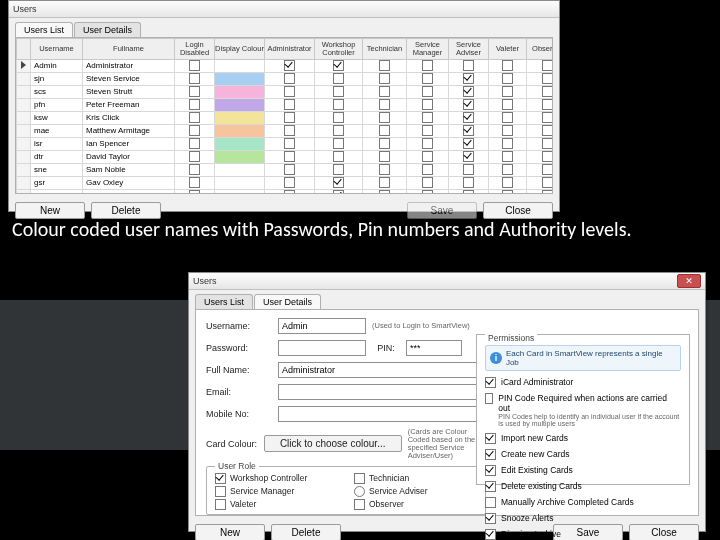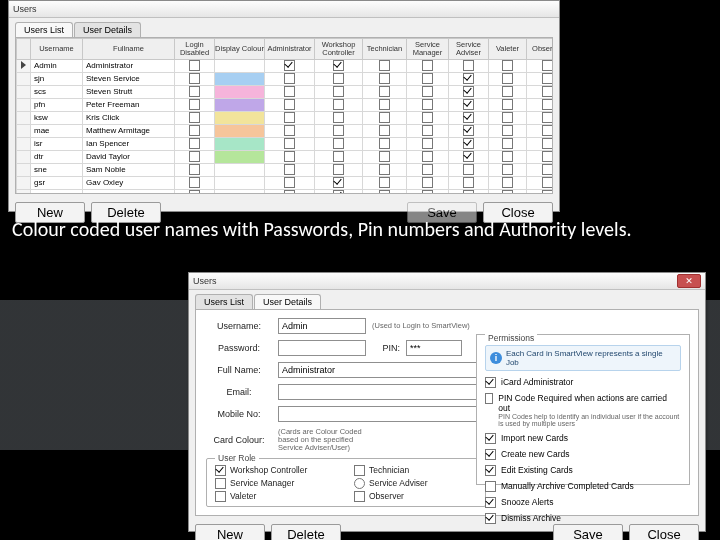--- a/index.html
+++ b/index.html
@@ -15,25 +15,25 @@
 .grid th{background:#efefef;border:1px solid #c8c8c8;padding:2px 0;font-weight:normal;color:#333;text-align:center;font-size:7.5px;line-height:1.05}
 .grid td{border:1px solid #d8d8d8;padding:0;height:12px;text-align:center;vertical-align:middle}
 .grid td.name{text-align:left;padding-left:3px}
 .grid td.marker{width:14px;background:#f4f4f4}
 .rowmark{display:inline-block;width:0;height:0;border-top:4px solid transparent;border-bottom:4px solid transparent;border-left:5px solid #444}
 .chk{display:inline-block;width:9px;height:9px;border:1px solid #777;background:#fff;position:relative;vertical-align:middle}
 .chk.on::after{content:"";position:absolute;left:1px;top:-1px;width:4px;height:6px;border:solid #000;border-width:0 1.6px 1.6px 0;transform:rotate(40deg)}
 .swatch{display:block;height:100%;width:100%}
 .btnbar{display:flex;gap:6px;padding:4px 6px}
 .btnbar .spacer{flex:1}
-.btn{min-width:52px;padding:2px 8px;background:#f3f3f3;border:1px solid #9a9a9a;border-radius:2px;font-size:13px;text-align:center;cursor:pointer}
+.btn{min-width:52px;padding:2px 8px;background:#f3f3f3;border:1px solid #9a9a9a;border-radius:2px;font-size:10px;text-align:center;cursor:pointer}
 
 .form{padding:8px 10px 6px 10px;font-size:9px;color:#222}
 .row{display:flex;align-items:center;margin-bottom:6px;gap:6px}
-.lbl{width:66px;text-align:center}
+.lbl{width:66px;text-align:left}
 .inp{flex:1;height:14px;border:1px solid #8f8f8f;background:#fff;padding:0 3px;font-size:9px}
 .small{width:80px;flex:none}
 .hint{color:#666;font-size:7.5px;line-height:1.05}
 .groupbox{border:1px solid #b0b0b0;border-radius:2px;padding:6px 8px 4px 8px;position:relative;margin-top:4px}
 .groupbox .legend{position:absolute;top:-6px;left:8px;background:#fff;padding:0 3px;font-size:8.5px;color:#444}
 .rolegrid{display:grid;grid-template-columns:1fr 1fr;gap:2px 16px}
 .roleitem{display:flex;align-items:center;gap:4px;font-size:8.5px}
 .radio{width:9px;height:9px;border:1px solid #777;border-radius:50%;background:#fff;position:relative;display:inline-block}
 
 .perm{position:absolute;right:8px;top:24px;bottom:30px;width:212px;border:1px solid #b0b0b0;background:#fff}
@@ -287,37 +287,38 @@
   <div class="panel" style="height:205px;position:relative">
     <div class="form" style="width:280px">
       <div class="row">
         <span class="lbl">Username:</span>
         <input class="inp small" value="Admin" style="">
         <span class="hint">(Used to Login to SmartView)</span>
       </div>
       <div class="row">
         <span class="lbl">Password:</span>
         <input class="inp small" type="password" value="" style="">
-        <span class="lbl" style="width:28px;text-align:right">PIN:</span>
+        <span class="lbl" style="width:28px;text-align:center">PIN:</span>
         <input class="inp" style="width: 48px; flex: 0 0 auto;" value="***">
       </div>
       <div class="row">
         <span class="lbl">Full Name:</span>
         <input class="inp" value="Administrator" style="">
       </div>
       <div class="row">
         <span class="lbl">Email:</span>
         <input class="inp" value="" style="">
       </div>
       <div class="row">
         <span class="lbl">Mobile No:</span>
         <input class="inp" value="" style="">
       </div>
       <div class="row">
         <span class="lbl">Card Colour:</span>
+        <div class="btn" style="min-width:120px">Click to choose colour...</div>
         <span class="hint" style="width:100px">(Cards are Colour Coded based on the specified Service Adviser/User)</span>
       </div>
       <div class="groupbox">
         <span class="legend">User Role</span>
         <div class="rolegrid" id="rolegrid">
             <div class="roleitem">
               <span class="chk on"></span>
               <span>Workshop Controller</span>
             </div>
             <div class="roleitem">
@@ -377,20 +378,26 @@
                 <div>Create new Cards</div>
               </div>
             </div>
             <div class="permitem">
               <span class="chk on"></span>
               <div>
                 <div>Edit Existing Cards</div>
               </div>
             </div>
             <div class="permitem">
+              <span class="chk on"></span>
+              <div>
+                <div>Delete existing Cards</div>
+              </div>
+            </div>
+            <div class="permitem">
               <span class="chk"></span>
               <div>
                 <div>Manually Archive Completed Cards</div>
               </div>
             </div>
             <div class="permitem">
               <span class="chk on"></span>
               <div>
                 <div>Snooze Alerts</div>
               </div>

